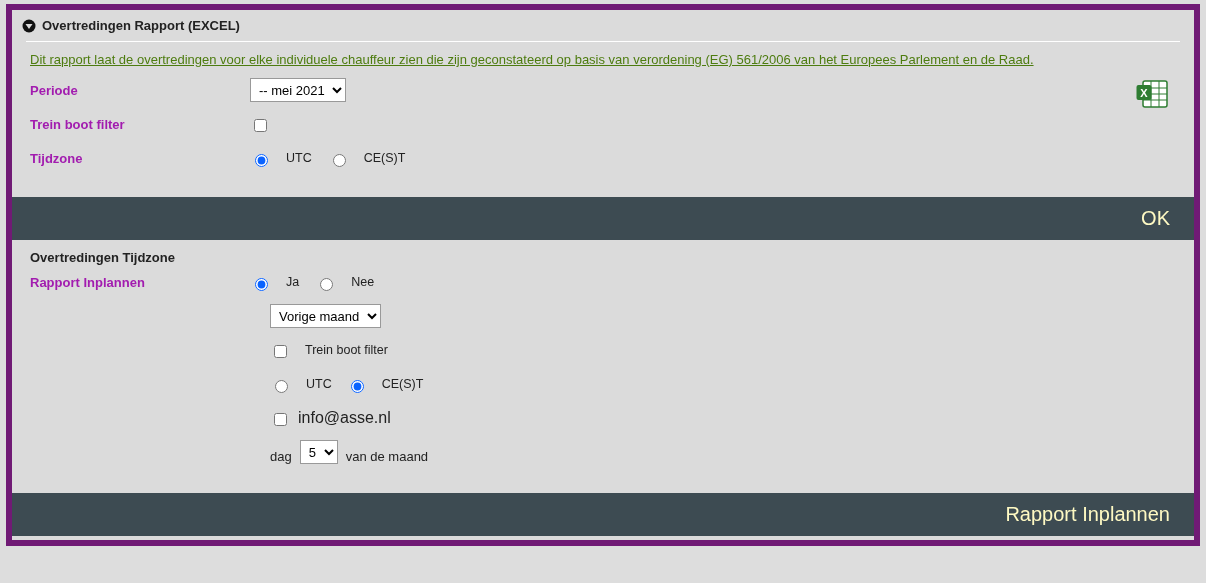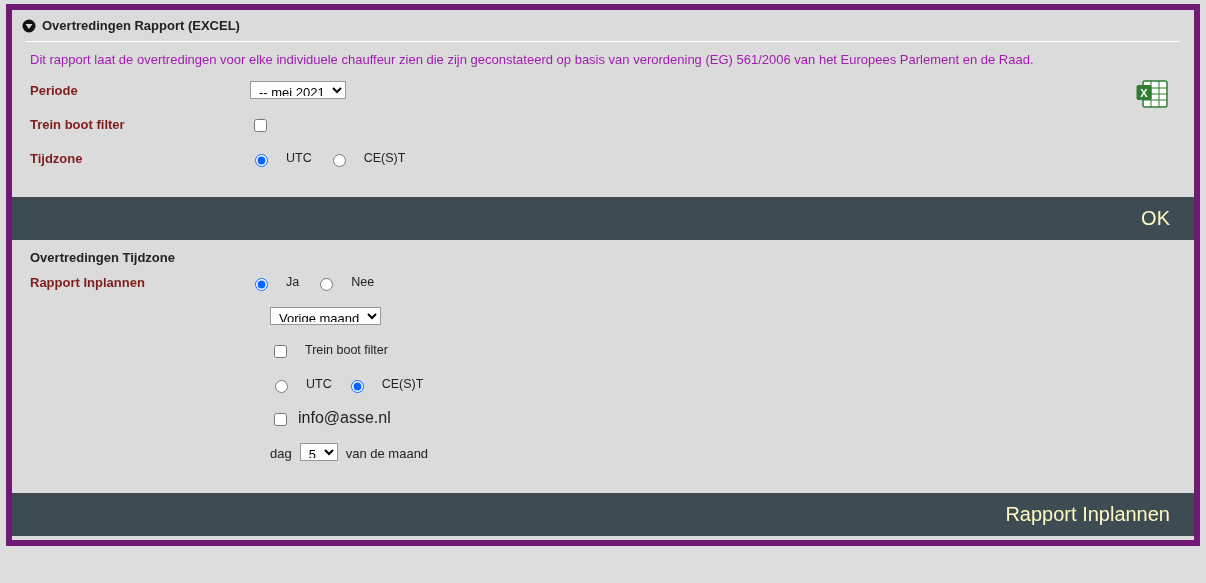--- a/index.html
+++ b/index.html
@@ -26,48 +26,49 @@
     font-weight: 700;
   }
   .section-header .toggle-icon svg { display:block; }
   .divider {
     border: none;
     border-top: 1px solid #fff;
     margin: 2px 14px 10px 14px;
   }
   .description {
     padding: 0 18px;
-    color: #a21caf;
+    color: #4d7c0f;
+    text-decoration: underline;
   }
   .form-area {
     position: relative;
     padding: 6px 18px 18px 18px;
   }
   .row {
     display: flex;
     align-items: center;
     min-height: 34px;
   }
   .label-col {
     width: 220px;
     font-weight: 700;
-    color: #7f1d1d;
+    color: #a21caf;
   }
   .control-col {
     display: flex;
     align-items: center;
     gap: 10px;
     flex-wrap: wrap;
   }
   select {
     font: inherit;
     background: #fff;
     border: 1px solid #999;
     padding: 2px 4px;
-    height: 18px;
+    height: 24px;
   }
   input[type="checkbox"], input[type="radio"] {
     transform: translateY(1px);
     accent-color: #0a63ff;
   }
   .radio-opt, .check-opt {
     display: inline-flex;
     align-items: center;
     gap: 15px;
     margin-right: 6px;

